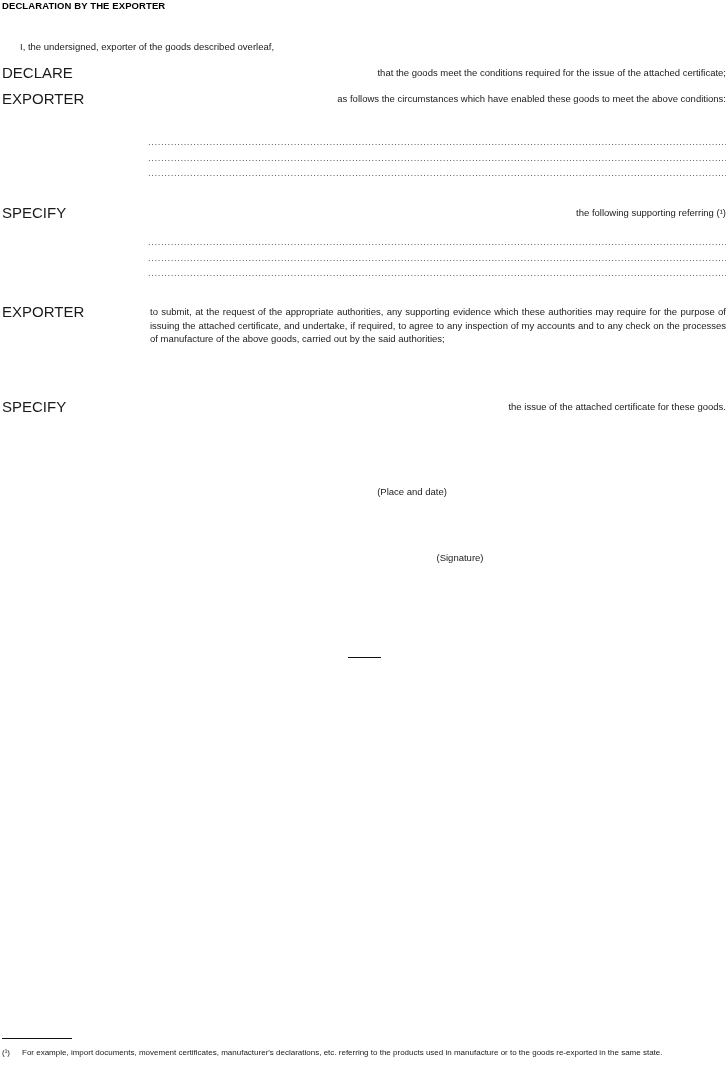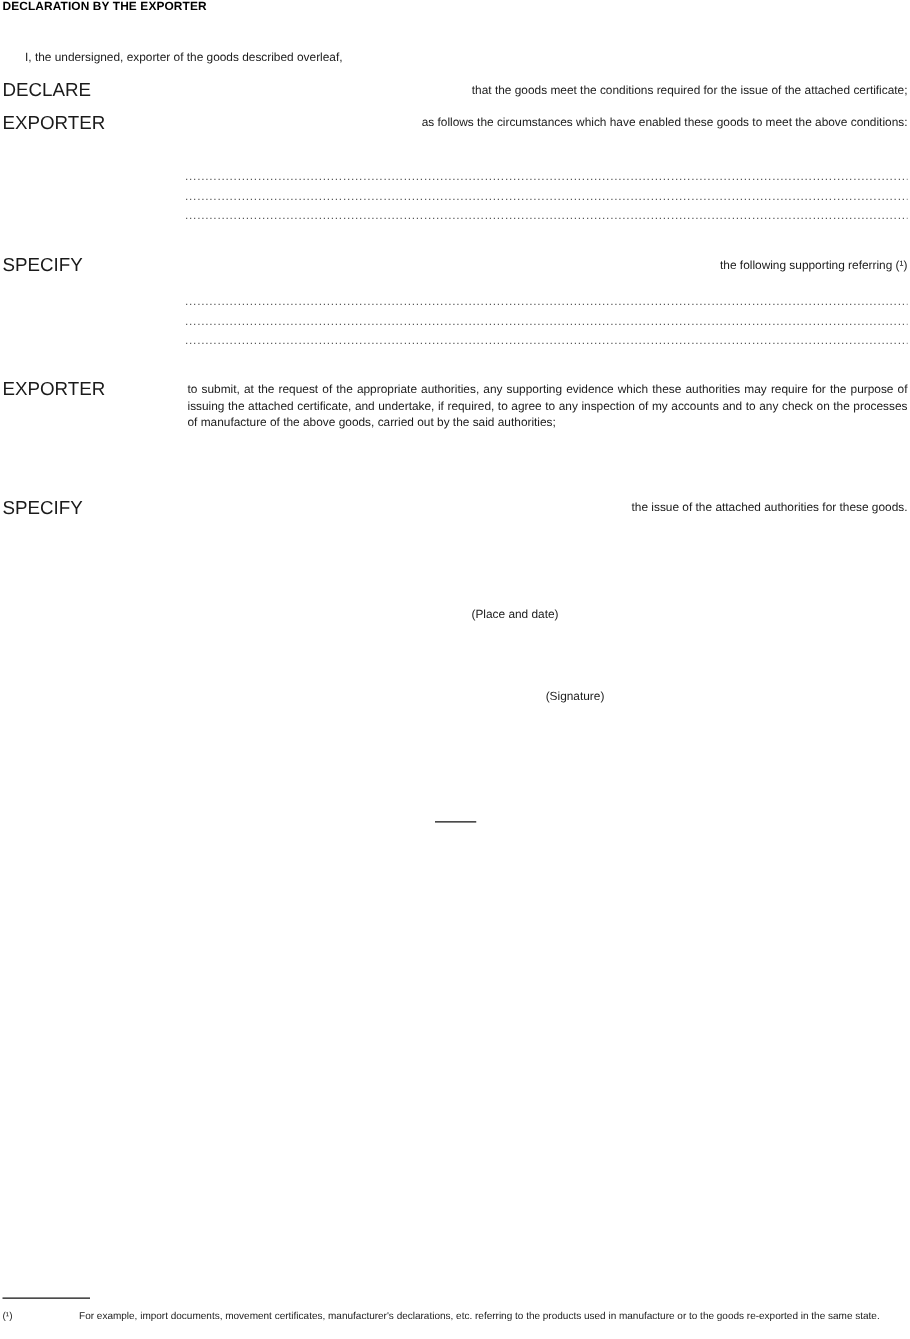--- a/index.html
+++ b/index.html
@@ -115,22 +115,21 @@
     line-height: 11px;
     color: #1a1a1a;
   }
   .footnote .mark {
     position: absolute;
     left: 0;
     top: 0;
   }
   .footnote .fn-text {
     display: block;
-    margin-left: 39px;
-    text-align: center;
+    margin-left: 20px;
   }
 </style>
 </head>
 <body>
 
 <div class="page">
 
   <div class="doc-title">DECLARATION BY THE EXPORTER</div>
 
   <div class="intro">I, the undersigned, exporter of the goods described overleaf,</div>
@@ -162,21 +161,21 @@
     <div class="dots-line">...............................................................................................................................................................................................................................................................................</div>
   </div>
 
   <div class="row" style="top:305px;">
     <div class="term">EXPORTER</div>
     <div class="body">to submit, at the request of the appropriate authorities, any supporting evidence which these authorities may require for the purpose of issuing the attached certificate, and undertake, if required, to agree to any inspection of my accounts and to any check on the processes of manufacture of the above goods, carried out by the said authorities;</div>
   </div>
 
   <div class="row" style="top:400px;">
     <div class="term">SPECIFY</div>
-    <div class="body nojust">the issue of the attached authorities for these goods.</div>
+    <div class="body nojust">the issue of the attached certificate for these goods.</div>
   </div>
 
   <div class="centered" style="top:486px;">(Place and date)</div>
   <div class="centered" style="top:552px;padding-left:48px;">(Signature)</div>
 
   <div class="short-rule"></div>
 
   <div class="footnote-rule"></div>
   <div class="footnote">
     <span class="mark">(¹)</span>

